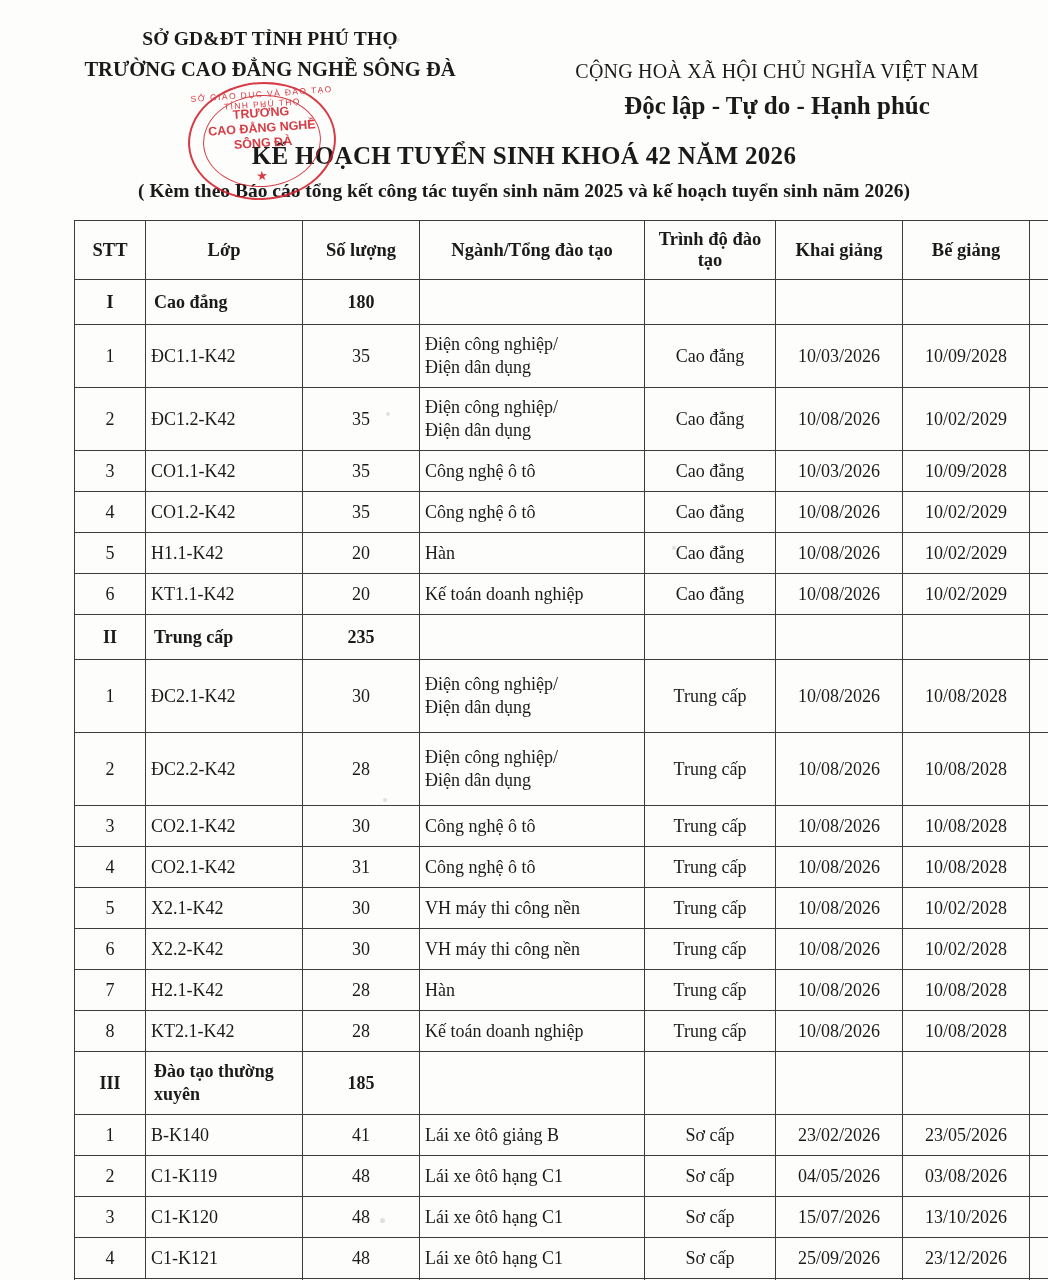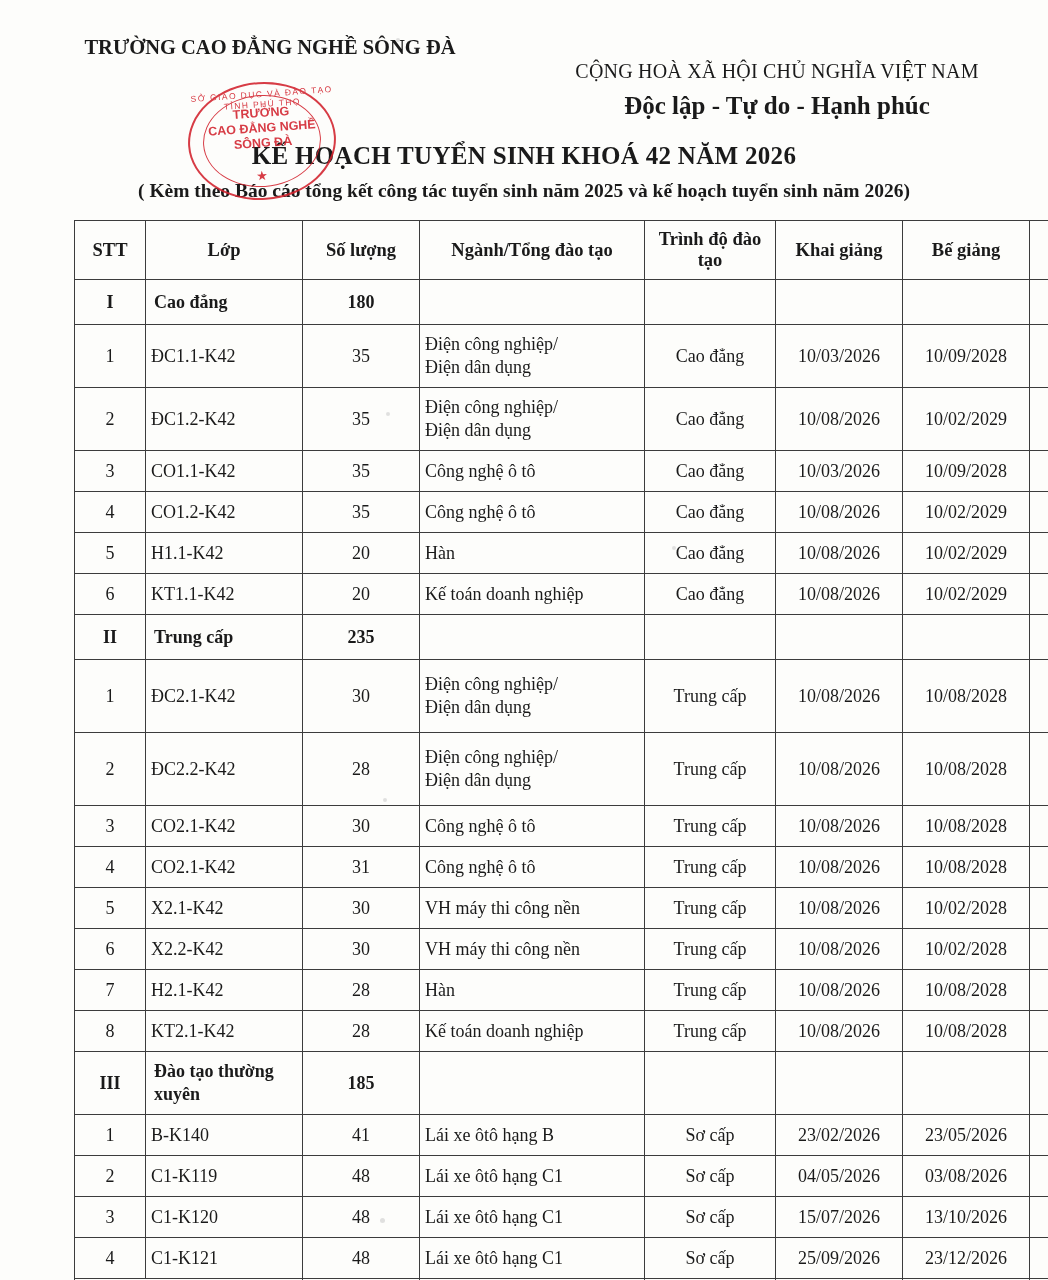--- a/index.html
+++ b/index.html
@@ -197,20 +197,21 @@
     opacity: .55;
   }
 </style>
 </head>
 <body>
 
 <div class="page">
 
   <div class="header">
     <div class="header-left">
+      <div class="org-line1">SỞ GD&amp;ĐT TỈNH PHÚ THỌ</div>
       <div class="org-line2">TRƯỜNG CAO ĐẲNG NGHỀ SÔNG ĐÀ</div>
     </div>
     <div class="header-right">
       <div class="nation-line1">CỘNG HOÀ XÃ HỘI CHỦ NGHĨA VIỆT NAM</div>
       <div class="nation-line2">Độc lập - Tự do - Hạnh phúc</div>
     </div>
   </div>
 
   <div class="stamp">
     <div class="stamp-oval"></div>
@@ -426,21 +427,21 @@
             <td class="c-nganh"></td>
             <td class="ctr c-td"></td>
             <td class="ctr c-kg"></td>
             <td class="ctr c-bg"></td>
             <td class="c-gc blank"></td>
           </tr>
           <tr class="normal">
             <td class="stt c-stt">1</td>
             <td class="lop c-lop">B-K140</td>
             <td class="num c-sl">41</td>
-            <td class="c-nganh">Lái xe ôtô hạng B</td>
+            <td class="c-nganh">Lái xe ôtô giảng B</td>
             <td class="ctr c-td">Sơ cấp</td>
             <td class="ctr c-kg">23/02/2026</td>
             <td class="ctr c-bg">23/05/2026</td>
             <td class="c-gc blank"></td>
           </tr>
           <tr class="normal">
             <td class="stt c-stt">2</td>
             <td class="lop c-lop">C1-K119</td>
             <td class="num c-sl">48</td>
             <td class="c-nganh">Lái xe ôtô hạng C1</td>

